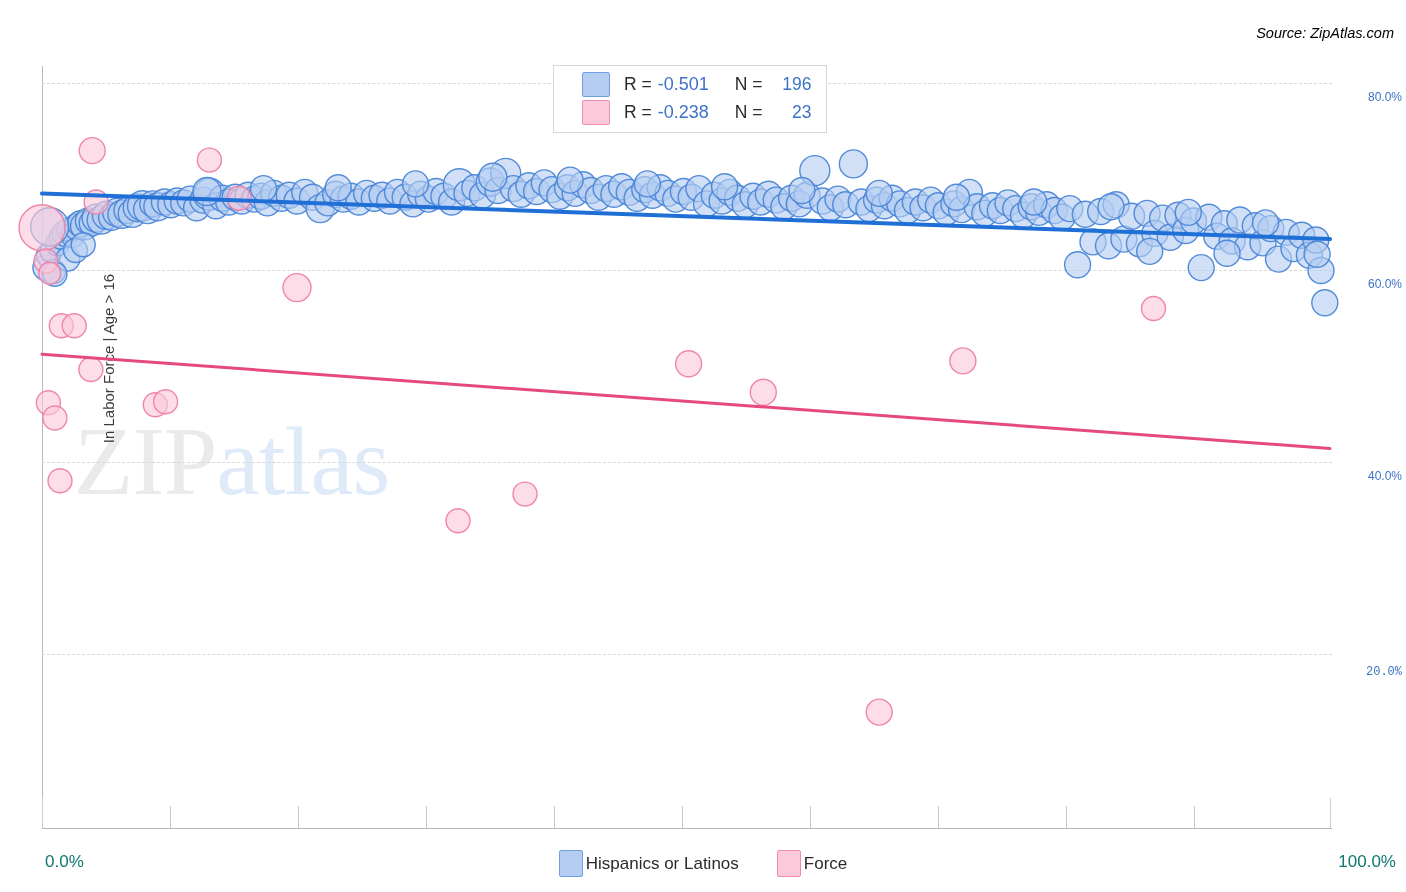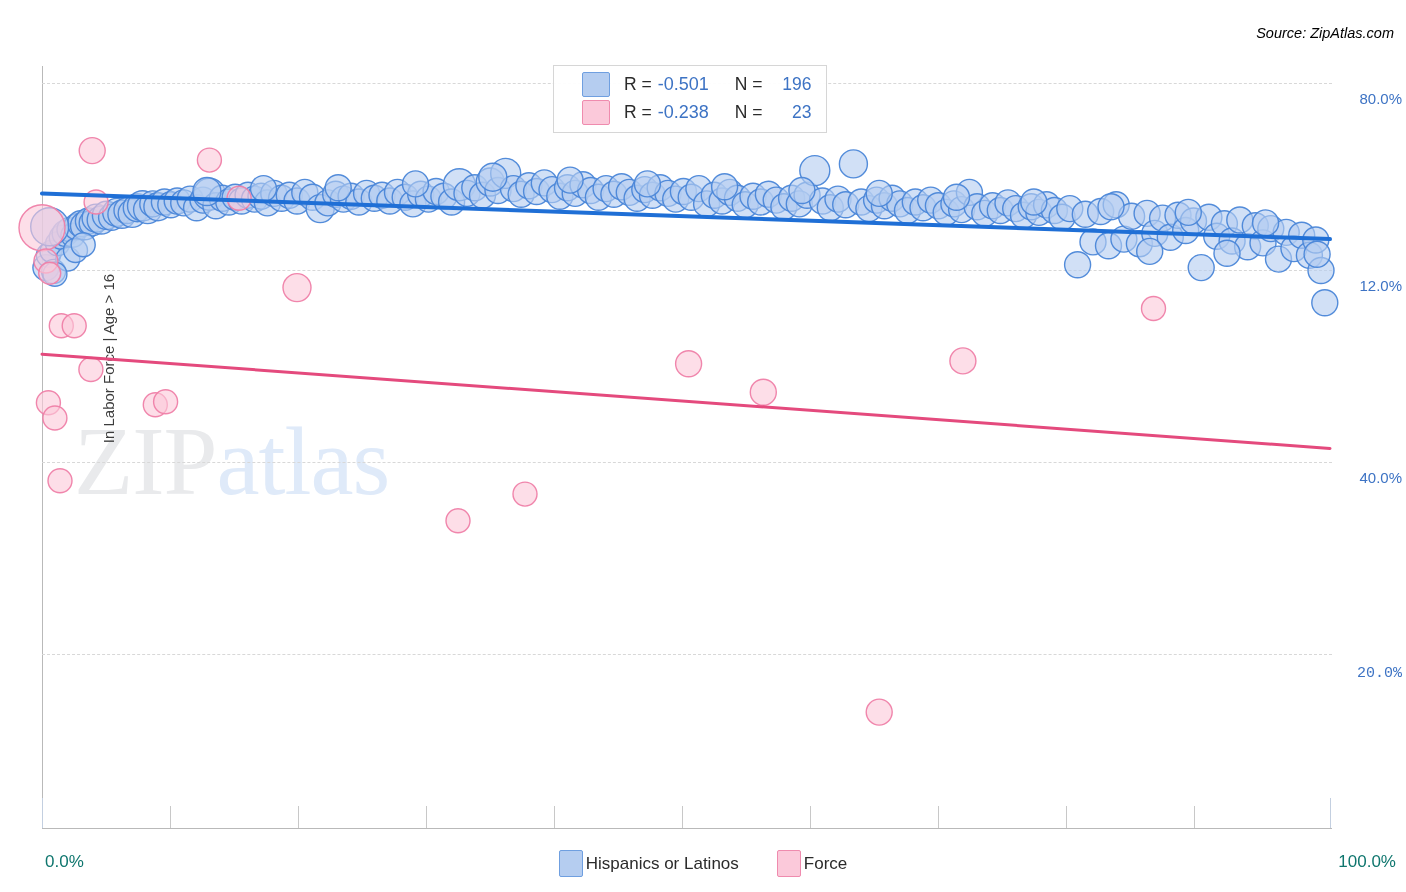--- a/index.html
+++ b/index.html
@@ -36,21 +36,21 @@
   
   .ylabel{
     position:absolute;left:-12px;top:350px;
     width:240px;text-align:center;
     transform:rotate(-90deg);transform-origin:center center;
     font-size:15px;color:#3c3c3c;white-space:nowrap;
   }
 
   
   .ytick-label{
-    position:absolute;right:4px;font-size:15px;color:#3d73c4;
+    position:absolute;right:4px;font-size:12px;color:#3d73c4;
     white-space:nowrap;text-align:right;
   }
   .xtick-label{
     position:absolute;top:852px;font-size:17px;color:#0f766e;white-space:nowrap;
   }
   #x-min{left:45px;}
   #x-max{right:10px;}
 
   
   .watermark{
@@ -123,21 +123,21 @@
       <div class="tick" style="left: 554px;"></div>
       <div class="tick" style="left: 682px;"></div>
       <div class="tick" style="left: 810px;"></div>
       <div class="tick" style="left: 938px;"></div>
       <div class="tick" style="left: 1066px;"></div>
       <div class="tick" style="left: 1194px;"></div>
       <div class="tick major" style="left: 1330px;"></div>
     </div>
   <div id="ylabels">
       <div class="ytick-label" style="top: 90px;">80.0%</div>
-      <div class="ytick-label" style="top: 277px;">12.0%</div>
+      <div class="ytick-label" style="top: 277px;">60.0%</div>
       <div class="ytick-label" style="top: 469px;">40.0%</div>
       <div class="ytick-label" style="top: 665px; font-family: Liberation Mono, monospace;">20.0%</div>
     </div>
 
   <div class="ylabel">In Labor Force | Age &gt; 16</div>
 
   <div class="xtick-label" id="x-min">0.0%</div>
   <div class="xtick-label" id="x-max">100.0%</div>
 
   <svg class="layer" id="data-layer">

